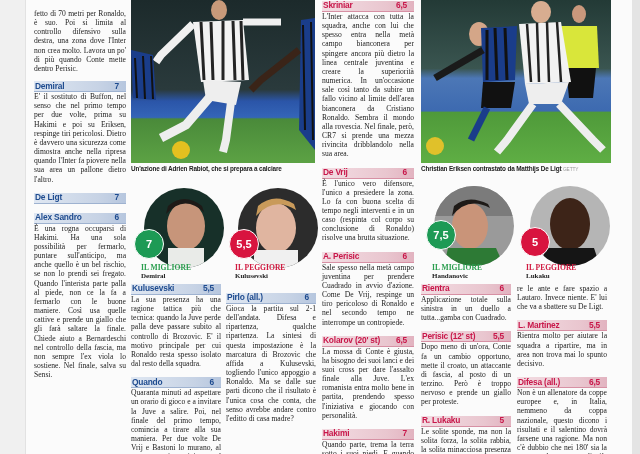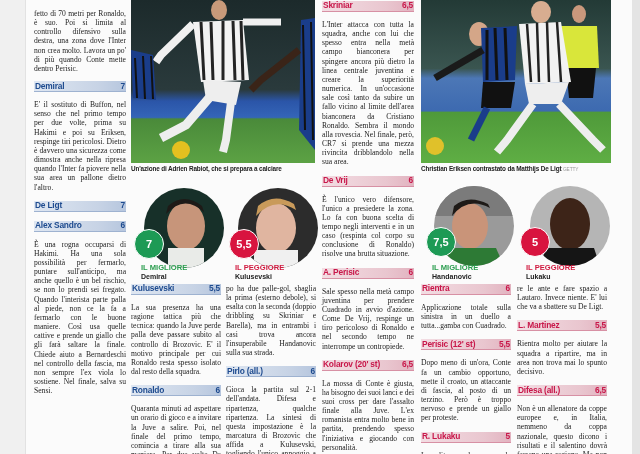--- a/index.html
+++ b/index.html
@@ -5,40 +5,40 @@
   * { box-sizing: border-box; margin: 0; padding: 0; }
   html, body { width: 640px; height: 454px; overflow: hidden; background: #eeeeee; }
   body { position: relative; font-family: "Liberation Serif", serif; color: #222; }
   .page { position: absolute; left: 26px; top: 0; width: 606px; height: 454px; background: #fbfbfb; }
   .edge-left { position:absolute; left:0; top:0; width:26px; height:454px; background:#f0f0f0; border-right:1px solid #e2e2e2; }
   .edge-right { position:absolute; left:632px; top:0; width:8px; height:454px; background:#e4e4e4; }
 
   .col { position: absolute; font-size: 7.6px; line-height: 9.15px; text-align: justify; hyphens: manual; }
   .col p { margin: 0; }
 
-  .rt { display:flex; justify-content:space-between; align-items:center; height:11px; margin-top:9px; margin-bottom:8px;
+  .rt { display:flex; justify-content:space-between; align-items:center; height:11px; margin-top:9px; margin-bottom:0;
         font-family:"Liberation Sans", sans-serif; font-weight:bold; font-size:8.4px; letter-spacing:-0.2px; }
   .rt.first { margin-top: 0; }
   .rt.juve { color:#1e4b8f; background: linear-gradient(to right, #dfe7f2 0%, #c7d3e5 70%, #b6c6de 100%); border-bottom:1px solid #9eb2d0; }
   .rt.inter { color:#c8174a; background: linear-gradient(to right, #f3dde3 0%, #e9c6cf 70%, #e2b3c0 100%); border-bottom:1px solid #d790a4; }
   .rt .nm { padding-left:1px; }
-  .rt .vt { padding-right:1px; }
+  .rt .vt { padding-right:7px; }
 
   
   .photo { position:absolute; overflow:hidden; }
   .caption { position:absolute; font-family:"Liberation Sans", sans-serif; font-size:6.4px; font-weight:bold; color:#222; letter-spacing:-0.15px; }
   .caption .credit { font-weight:normal; color:#999; font-size:4.8px; }
 
   
   .portrait { position:absolute; width:80px; height:80px; border-radius:50%; overflow:hidden; }
   .badge { position:absolute; width:30px; height:30px; border-radius:50%; color:#fff; font-family:"Liberation Sans", sans-serif;
            font-weight:bold; font-size:11px; display:flex; align-items:center; justify-content:center; border:1.5px solid #fff; }
   .badge.good { background:#1d9a55; }
   .badge.bad { background:#d8143f; }
-  .lbl { position:absolute; font-family:Liberation Sans, sans-serif; font-weight:bold; font-size:7.6px; line-height:9px; }
+  .lbl { position:absolute; font-family:Liberation Serif, serif; font-weight:bold; font-size:7.6px; line-height:9px; }
   .lbl .t.good { color:#2a9d4e; }
   .lbl .t.bad { color:#d0193f; }
   .lbl .n { color:#222; font-size:7px; }
 </style>
 </head>
 <body>
 
 <div class="edge-left"></div>
 <div class="page"></div>
 <div class="edge-right"></div>
@@ -130,29 +130,28 @@
 <div class="col" style="left:131px; top:284px; width:90px;">
   <div>
     <div class="rt juve first">
         <span class="nm">Kulusevski</span>
         <span class="vt">5,5</span>
       </div>
     <p>La sua presenza ha una ragione tattica più che tecnica: quando la Juve perde palla deve passare subito al controllo di Brozovic. E' il motivo principale per cui Ronaldo resta spesso isolato dal resto della squadra.</p>
   </div>
   <div>
     <div class="rt juve">
-        <span class="nm">Ronaldo</span>
+        <span class="nm">Quando</span>
         <span class="vt">6</span>
       </div>
     <p>Quaranta minuti ad aspettare un orario di gioco e a invitare la Juve a salire. Poi, nel finale del primo tempo, comincia a tirare alla sua maniera. Per due volte De Vrij e Bastoni lo murano, al terzo tentativo, sinistro sul primo palo, trova il piedone di Handanovic. Nel secondo tem-</p>
   </div>
 </div>
 
 <div class="col" style="left:226px; top:284px; width:90px;">
-  <p>po ha due palle-gol, sbaglia la prima (esterno debole), si esalta con la seconda (doppio dribbling su Skriniar e Barella), ma in entrambi i casi trova ancora l'insuperabile Handanovic sulla sua strada.</p>
   <div>
     <div class="rt juve">
         <span class="nm">Pirlo (all.)</span>
         <span class="vt">6</span>
       </div>
     <p>Gioca la partita sul 2-1 dell'andata. Difesa e ripartenza, qualche ripartenza. La sintesi di questa impostazione è la marcatura di Brozovic che affida a Kulusevski, togliendo l'unico appoggio a Ronaldo. Ma se dalle sue parti dicono che il risultato è l'unica cosa che conta, che senso avrebbe andare contro l'editto di casa madre?</p>
   </div>
 
 </div>
 
@@ -235,21 +234,21 @@
 </div>
 
 <div class="portrait" style="left:434px; top:186px; background:#9a9a9a;">
   <svg width="80" height="80" viewBox="0 0 80 80">
     <rect x="0" y="0" width="80" height="30" fill="#7b7b7b"></rect>
     <ellipse cx="36" cy="40" rx="18" ry="23" fill="#c99479"></ellipse>
     <path d="M18 30 Q34 10 56 22 L54 18 Q34 8 20 20 Z" fill="#1e1a17"></path>
     <path d="M14 62 L62 62 L70 80 L10 80 Z" fill="#2d7a35"></path>
   </svg>
 </div>
-<div class="badge good" style="left:426px; top:227px;">7,5</div>
+<div class="badge good" style="left:426px; top:220px;">7,5</div>
 <div class="lbl" style="left:432px; top:263px;">
   <div class="t good">IL MIGLIORE</div>
   <div class="n">Handanovic</div>
 </div>
 
 <div class="portrait" style="left:530px; top:186px; background:#b5b5b5;">
   <svg width="80" height="80" viewBox="0 0 80 80">
     <ellipse cx="40" cy="38" rx="20" ry="26" fill="#3d2418"></ellipse>
     <path d="M16 62 L64 62 L70 80 L10 80 Z" fill="#151515"></path>
   </svg>

